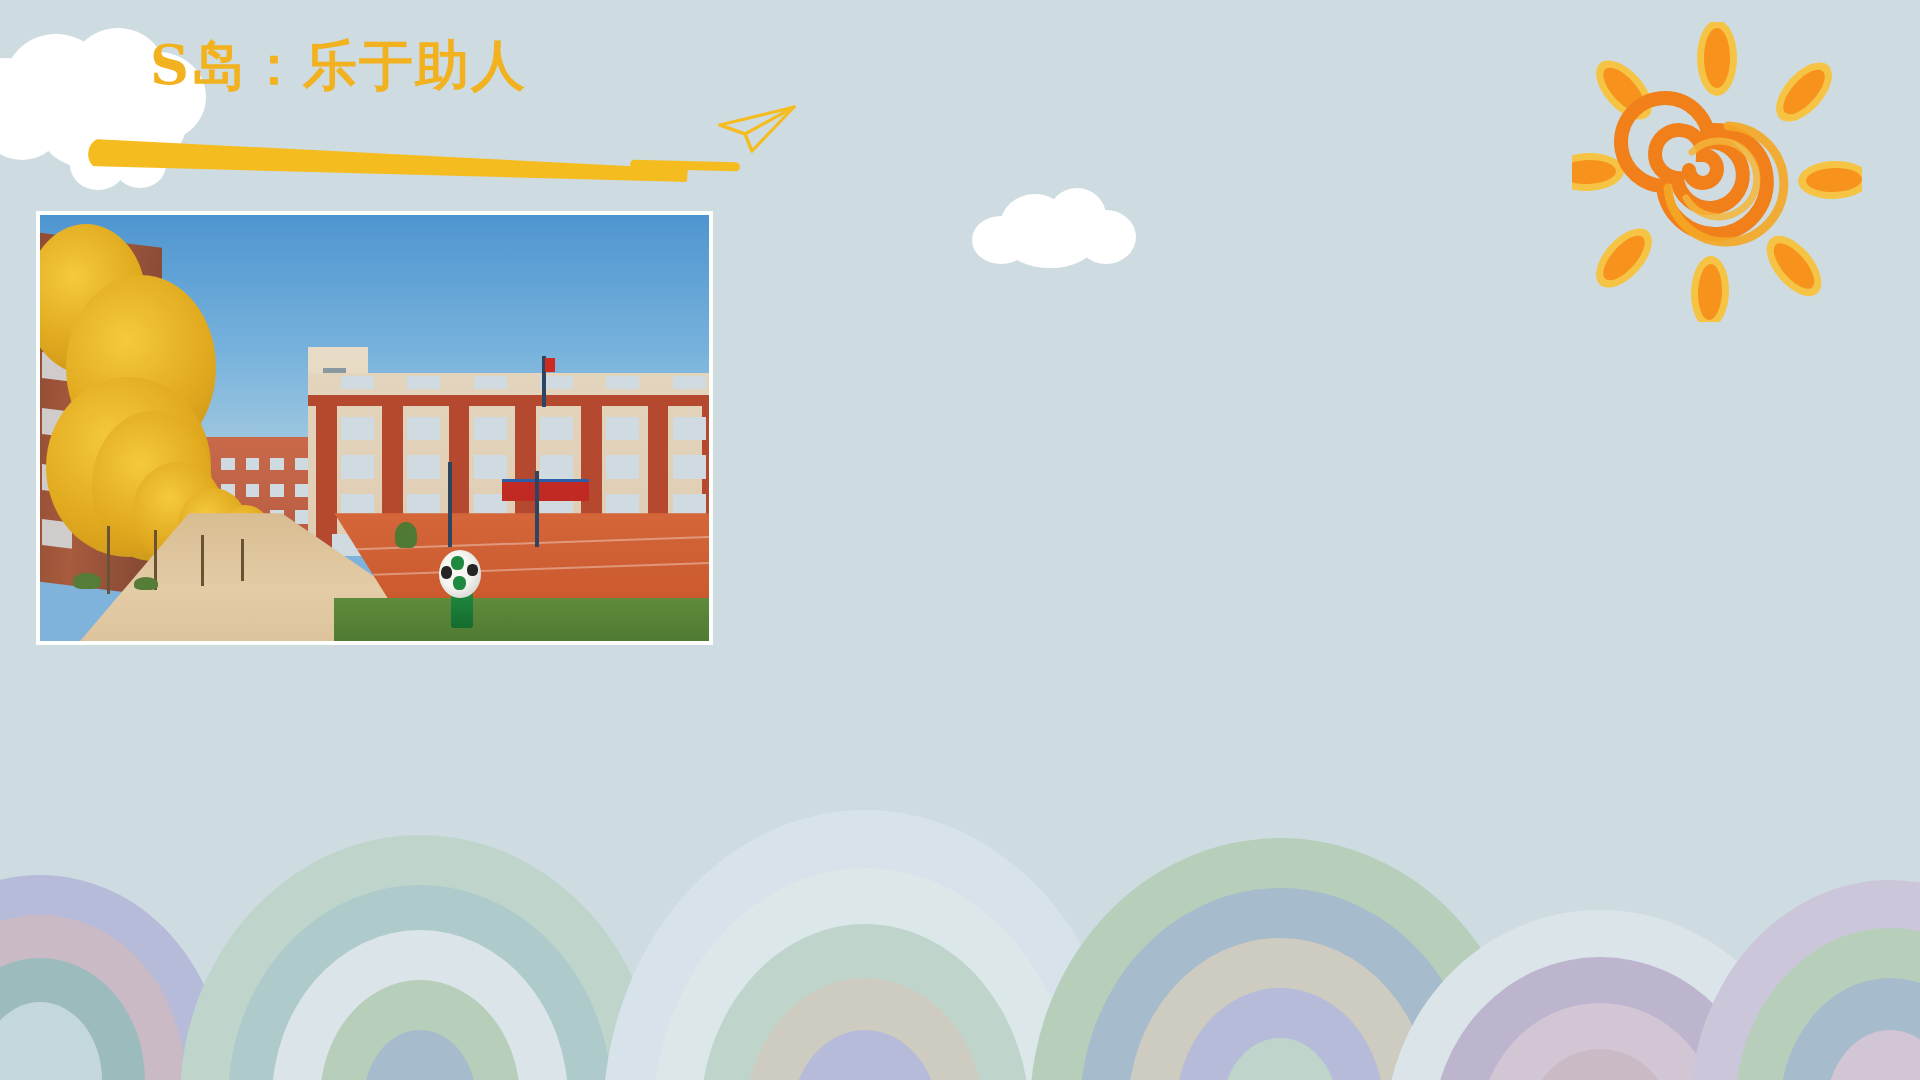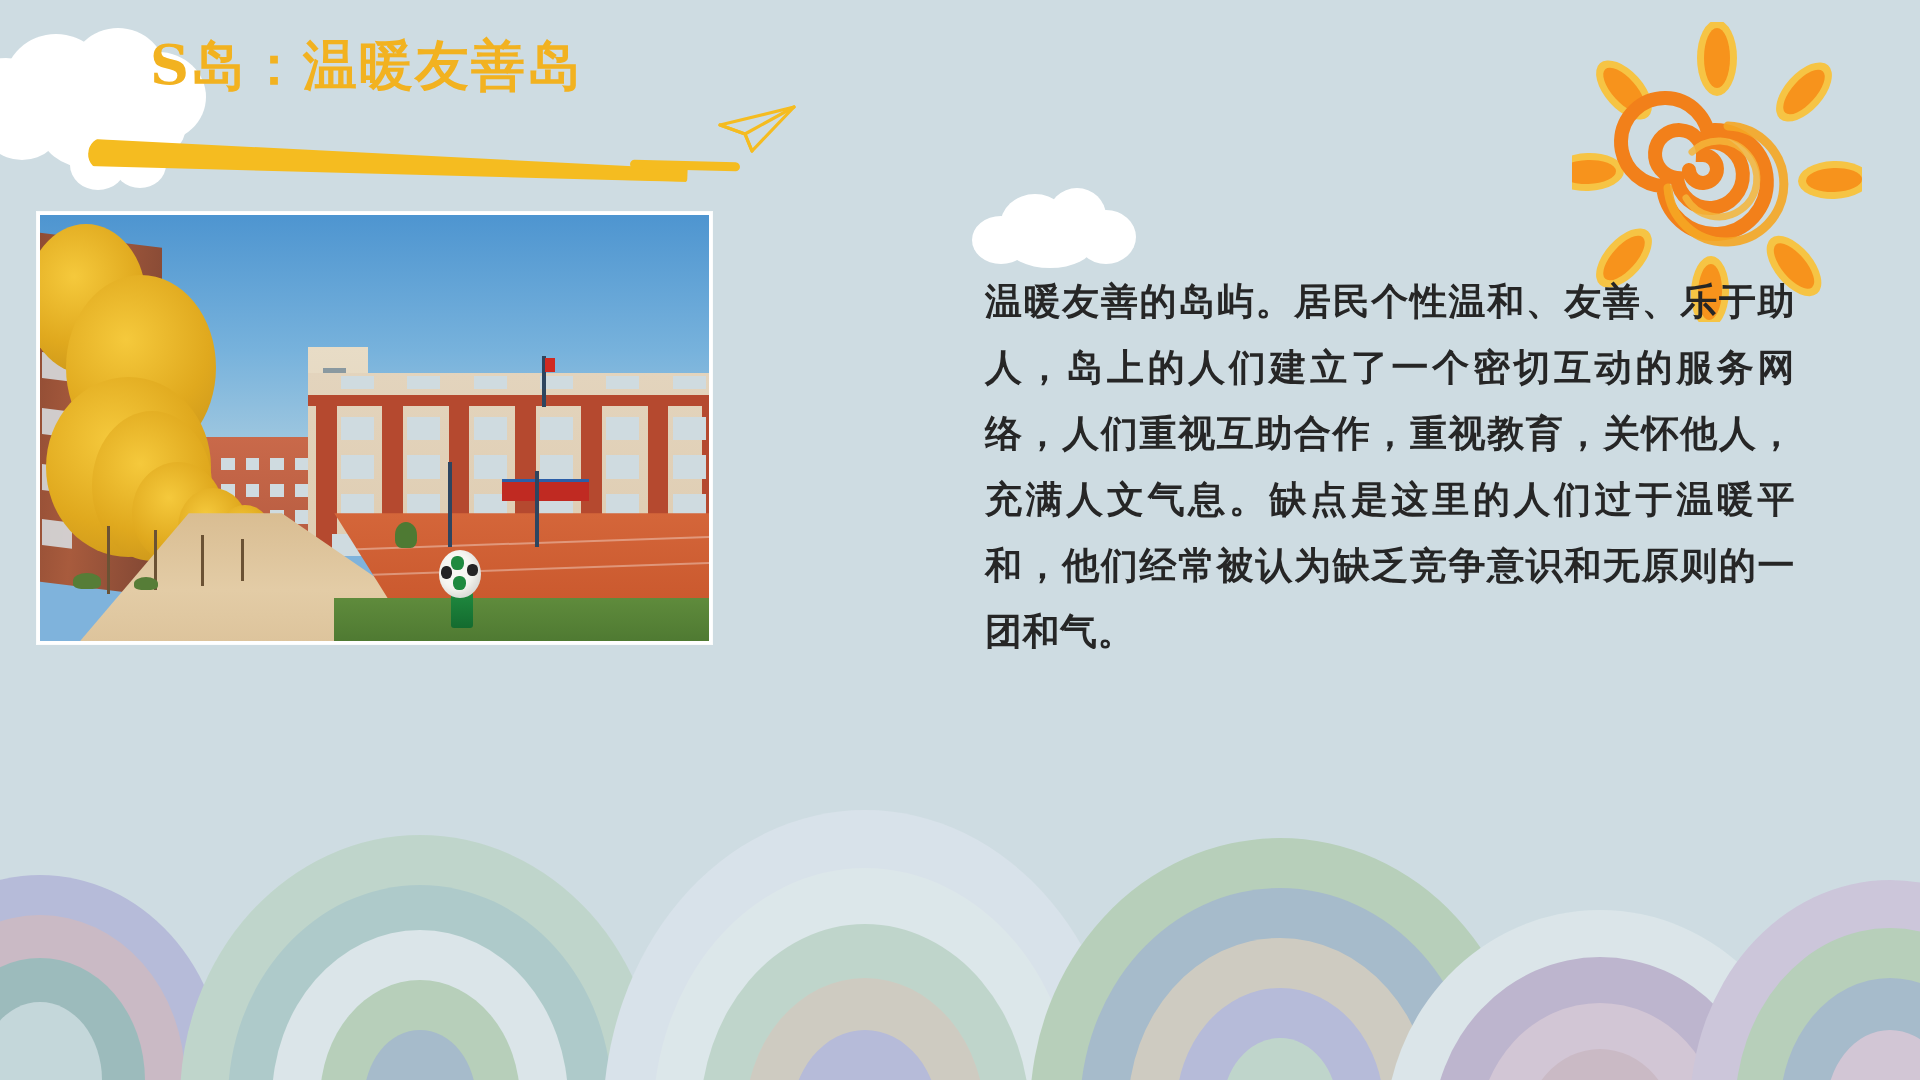--- a/index.html
+++ b/index.html
@@ -372,21 +372,21 @@
                  a 58 58 0 1 1 -60 62" stroke-width="9" stroke="#f5a623" opacity=".9"></path>
         <path d="M120 130
                  a 38 38 0 1 1 -6 46" stroke-width="7" stroke="#f5b53a" opacity=".85"></path>
       </g>
     </g>
   </svg>
 
   <div id="title-block">
     <div id="title-underline"></div>
     <div id="title-underline-tail"></div>
-    <div id="title-text">S岛：温暖友善岛</div>
+    <div id="title-text">S岛：乐于助人</div>
   </div>
 
   <svg id="paper-plane" viewBox="0 0 82 52">
     <g fill="none" stroke="#f5bc20" stroke-width="3.2" stroke-linejoin="round" stroke-linecap="round">
       <path d="M4 22 L78 4 L36 48 L29 31 Z"></path>
       <path d="M4 22 L29 31 L78 4"></path>
       <path d="M29 31 L36 48"></path>
     </g>
   </svg>
 
@@ -512,15 +512,14 @@
       <div class="ph-ball">
         <i style="left:12px;top:6px;width:13px;height:14px;background:#1f8a3f"></i>
         <i style="left:2px;top:16px;width:11px;height:13px;background:#242424"></i>
         <i style="left:14px;top:26px;width:13px;height:14px;background:#1f8a3f"></i>
         <i style="left:28px;top:14px;width:11px;height:12px;background:#242424"></i>
       </div>
 
     </div>
   </div>
 
-  <div id="paragraph">温暖友善的岛屿。居民个性温和、友善、乐于助人，岛上的人们建立了一个密切互动的服务网络，人们重视互助合作，重视教育，关怀他人，充满人文气息。缺点是这里的人们过于温暖平和，他们经常被认为缺乏竞争意识和无原则的一团和气。</div>
 
 </div>
 
 </body></html>

